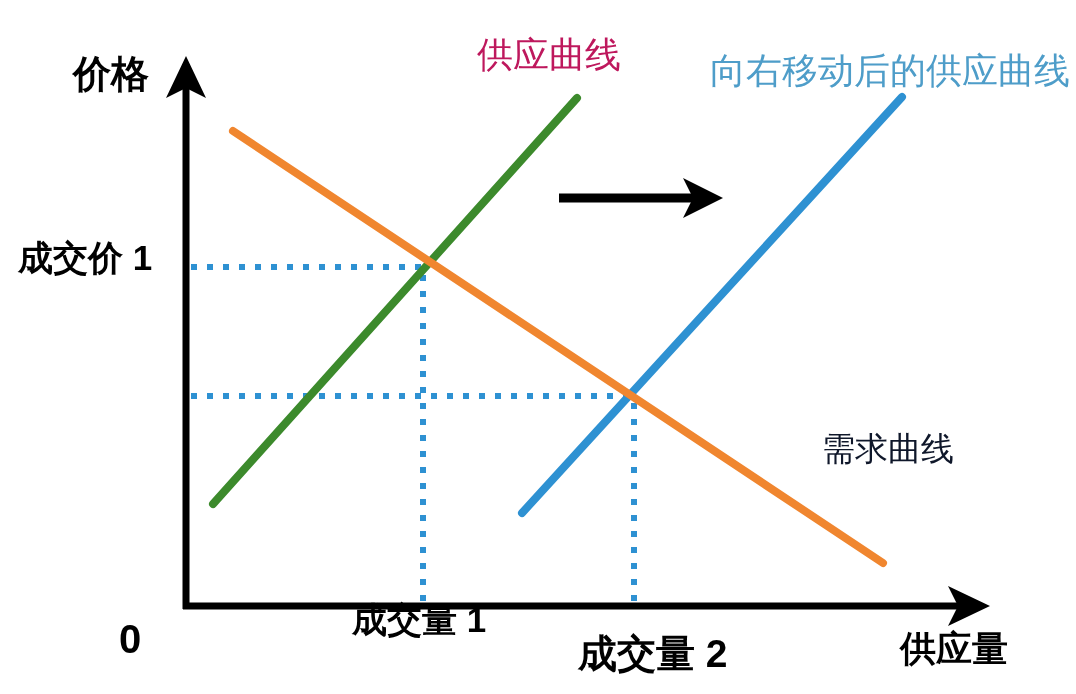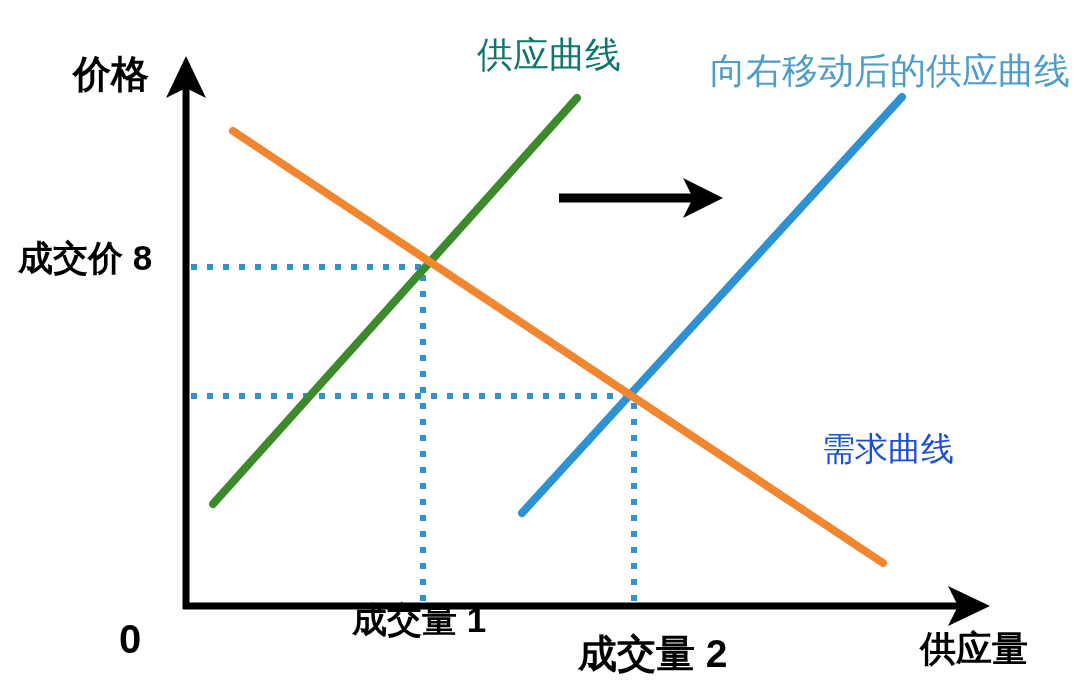--- a/index.html
+++ b/index.html
@@ -7,21 +7,21 @@
   .stage{position:relative;width:1076px;height:694px;background:#ffffff;overflow:hidden;}
   .stage svg{position:absolute;left:0;top:0;}
   .lbl{position:absolute;white-space:nowrap;line-height:1.05;letter-spacing:0;}
   .lbl.bold{font-weight:bold;color:#000;}
   .y-axis-label{left:73px;top:55px;font-size:38px;}
   .price1-label{left:18px;top:240px;font-size:35px;}
   .price2-label{left:18px;top:372px;font-size:35px;}
   .origin-label{left:119px;top:618px;font-size:40px;}
   .qty1-label{left:352px;top:602px;font-size:35px;}
   .qty2-label{left:578px;top:634px;font-size:39px;}
-  .x-axis-label{left:920px;top:630px;font-size:36px;}
+  .x-axis-label{left:900px;top:630px;font-size:36px;}
   .supply-label{left:477px;top:36px;font-size:36px;}
   .shifted-label{left:710px;top:52px;font-size:36px;}
   .demand-label{left:822px;top:432px;font-size:33px;}
   .curve{fill:none;stroke-width:8;stroke-linecap:round;}
   .guide{fill:none;stroke-width:6;stroke-dasharray:6 10;stroke-linecap:butt;}
   .axis{fill:none;stroke-width:7;stroke-linecap:butt;}
   .arrow-shaft{fill:none;stroke-width:9;stroke-linecap:butt;}
 </style>
 </head>
 <body>
@@ -43,27 +43,27 @@
     <polygon points="186,56 206,98 186,88 166,98" fill="#000000"></polygon>
     <line class="axis" x1="183" y1="606" x2="958" y2="606" stroke="#000000"></line>
     <polygon points="990,606 948,586 958,606 948,626" fill="#000000"></polygon>
 
     <line class="arrow-shaft" x1="559" y1="198" x2="701" y2="198" stroke="#000000"></line>
     <polygon points="723,198 683,178 693,198 683,218" fill="#000000"></polygon>
   </svg>
 
   <div class="lbl bold y-axis-label">价格</div>
 
-  <div class="lbl supply-label" style="color: #0f766e;">供应曲线</div>
+  <div class="lbl supply-label" style="color: #be185d;">供应曲线</div>
 
   <div class="lbl shifted-label" style="color: rgb(78, 157, 201);">向右移动后的供应曲线</div>
 
-  <div class="lbl demand-label" style="color: #1d4ed8; font-family: Liberation Serif, serif;">需求曲线</div>
+  <div class="lbl demand-label" style="color: #0f172a; font-family: Liberation Serif, serif;">需求曲线</div>
 
-  <div class="lbl bold price1-label">成交价 8</div>
+  <div class="lbl bold price1-label">成交价 1</div>
 
 
   <div class="lbl bold origin-label">0</div>
 
   <div class="lbl bold qty1-label">成交量 1</div>
 
   <div class="lbl bold qty2-label">成交量 2</div>
 
   <div class="lbl bold x-axis-label">供应量</div>
 </div>

